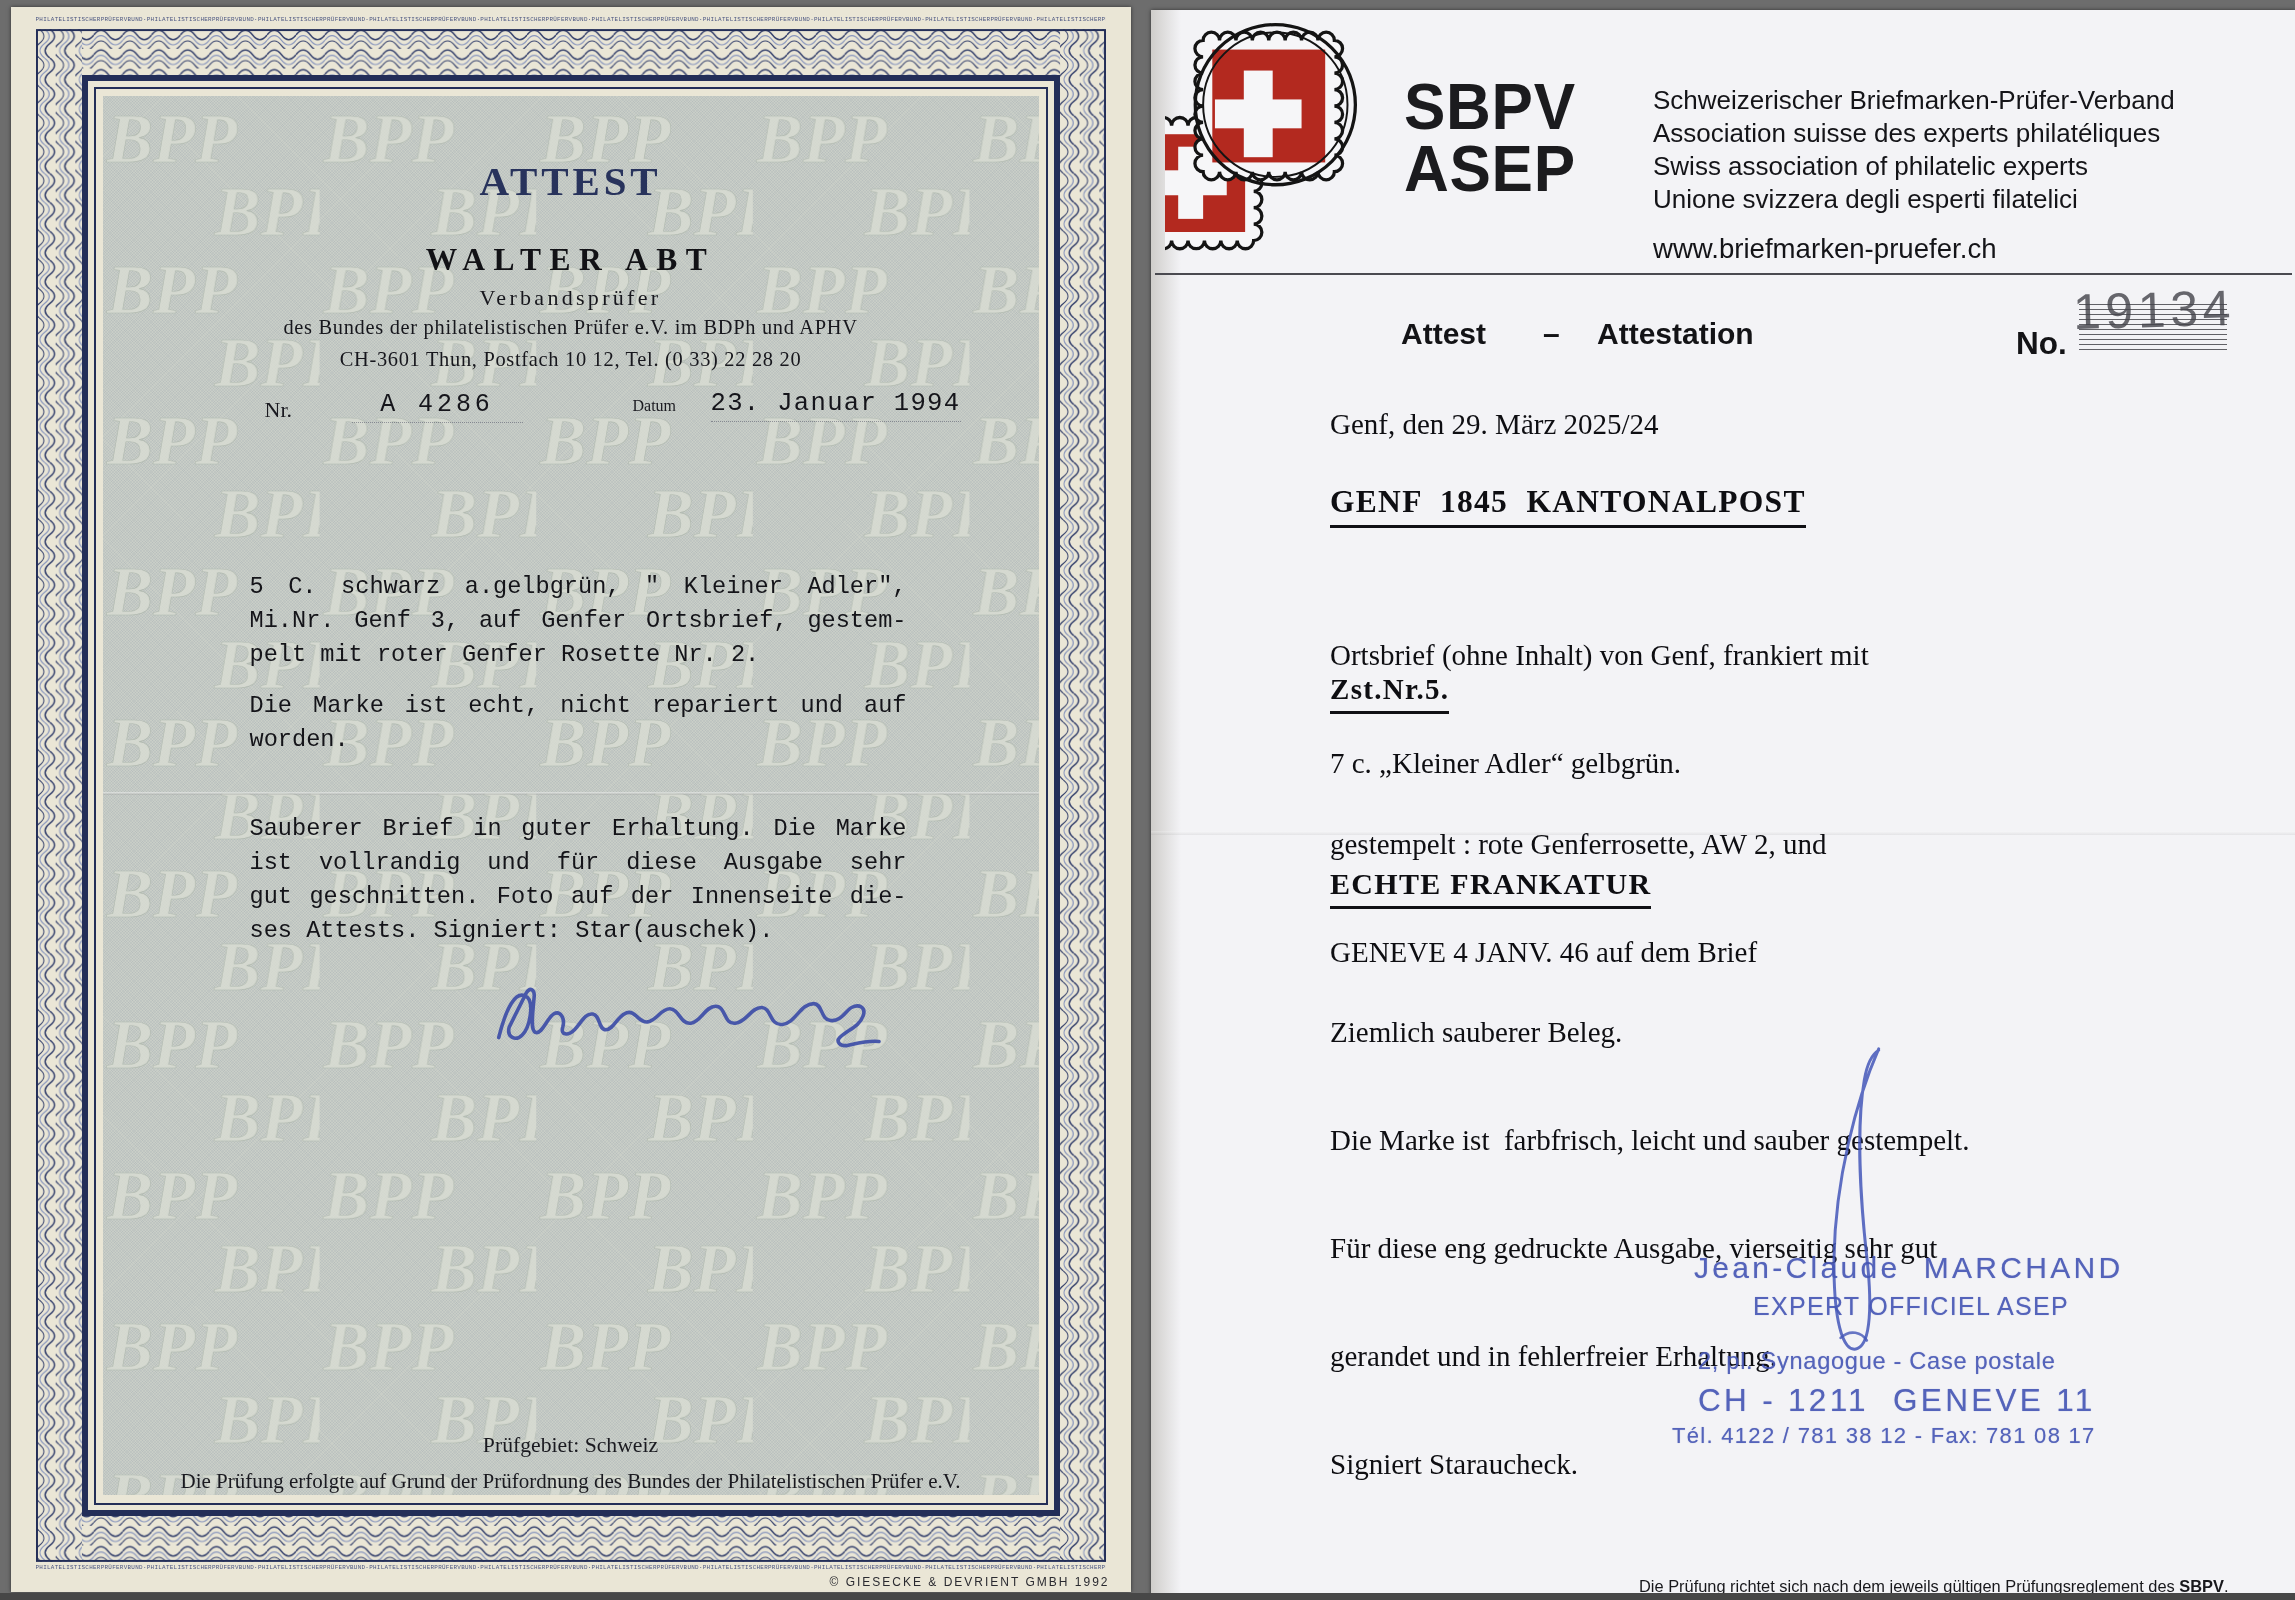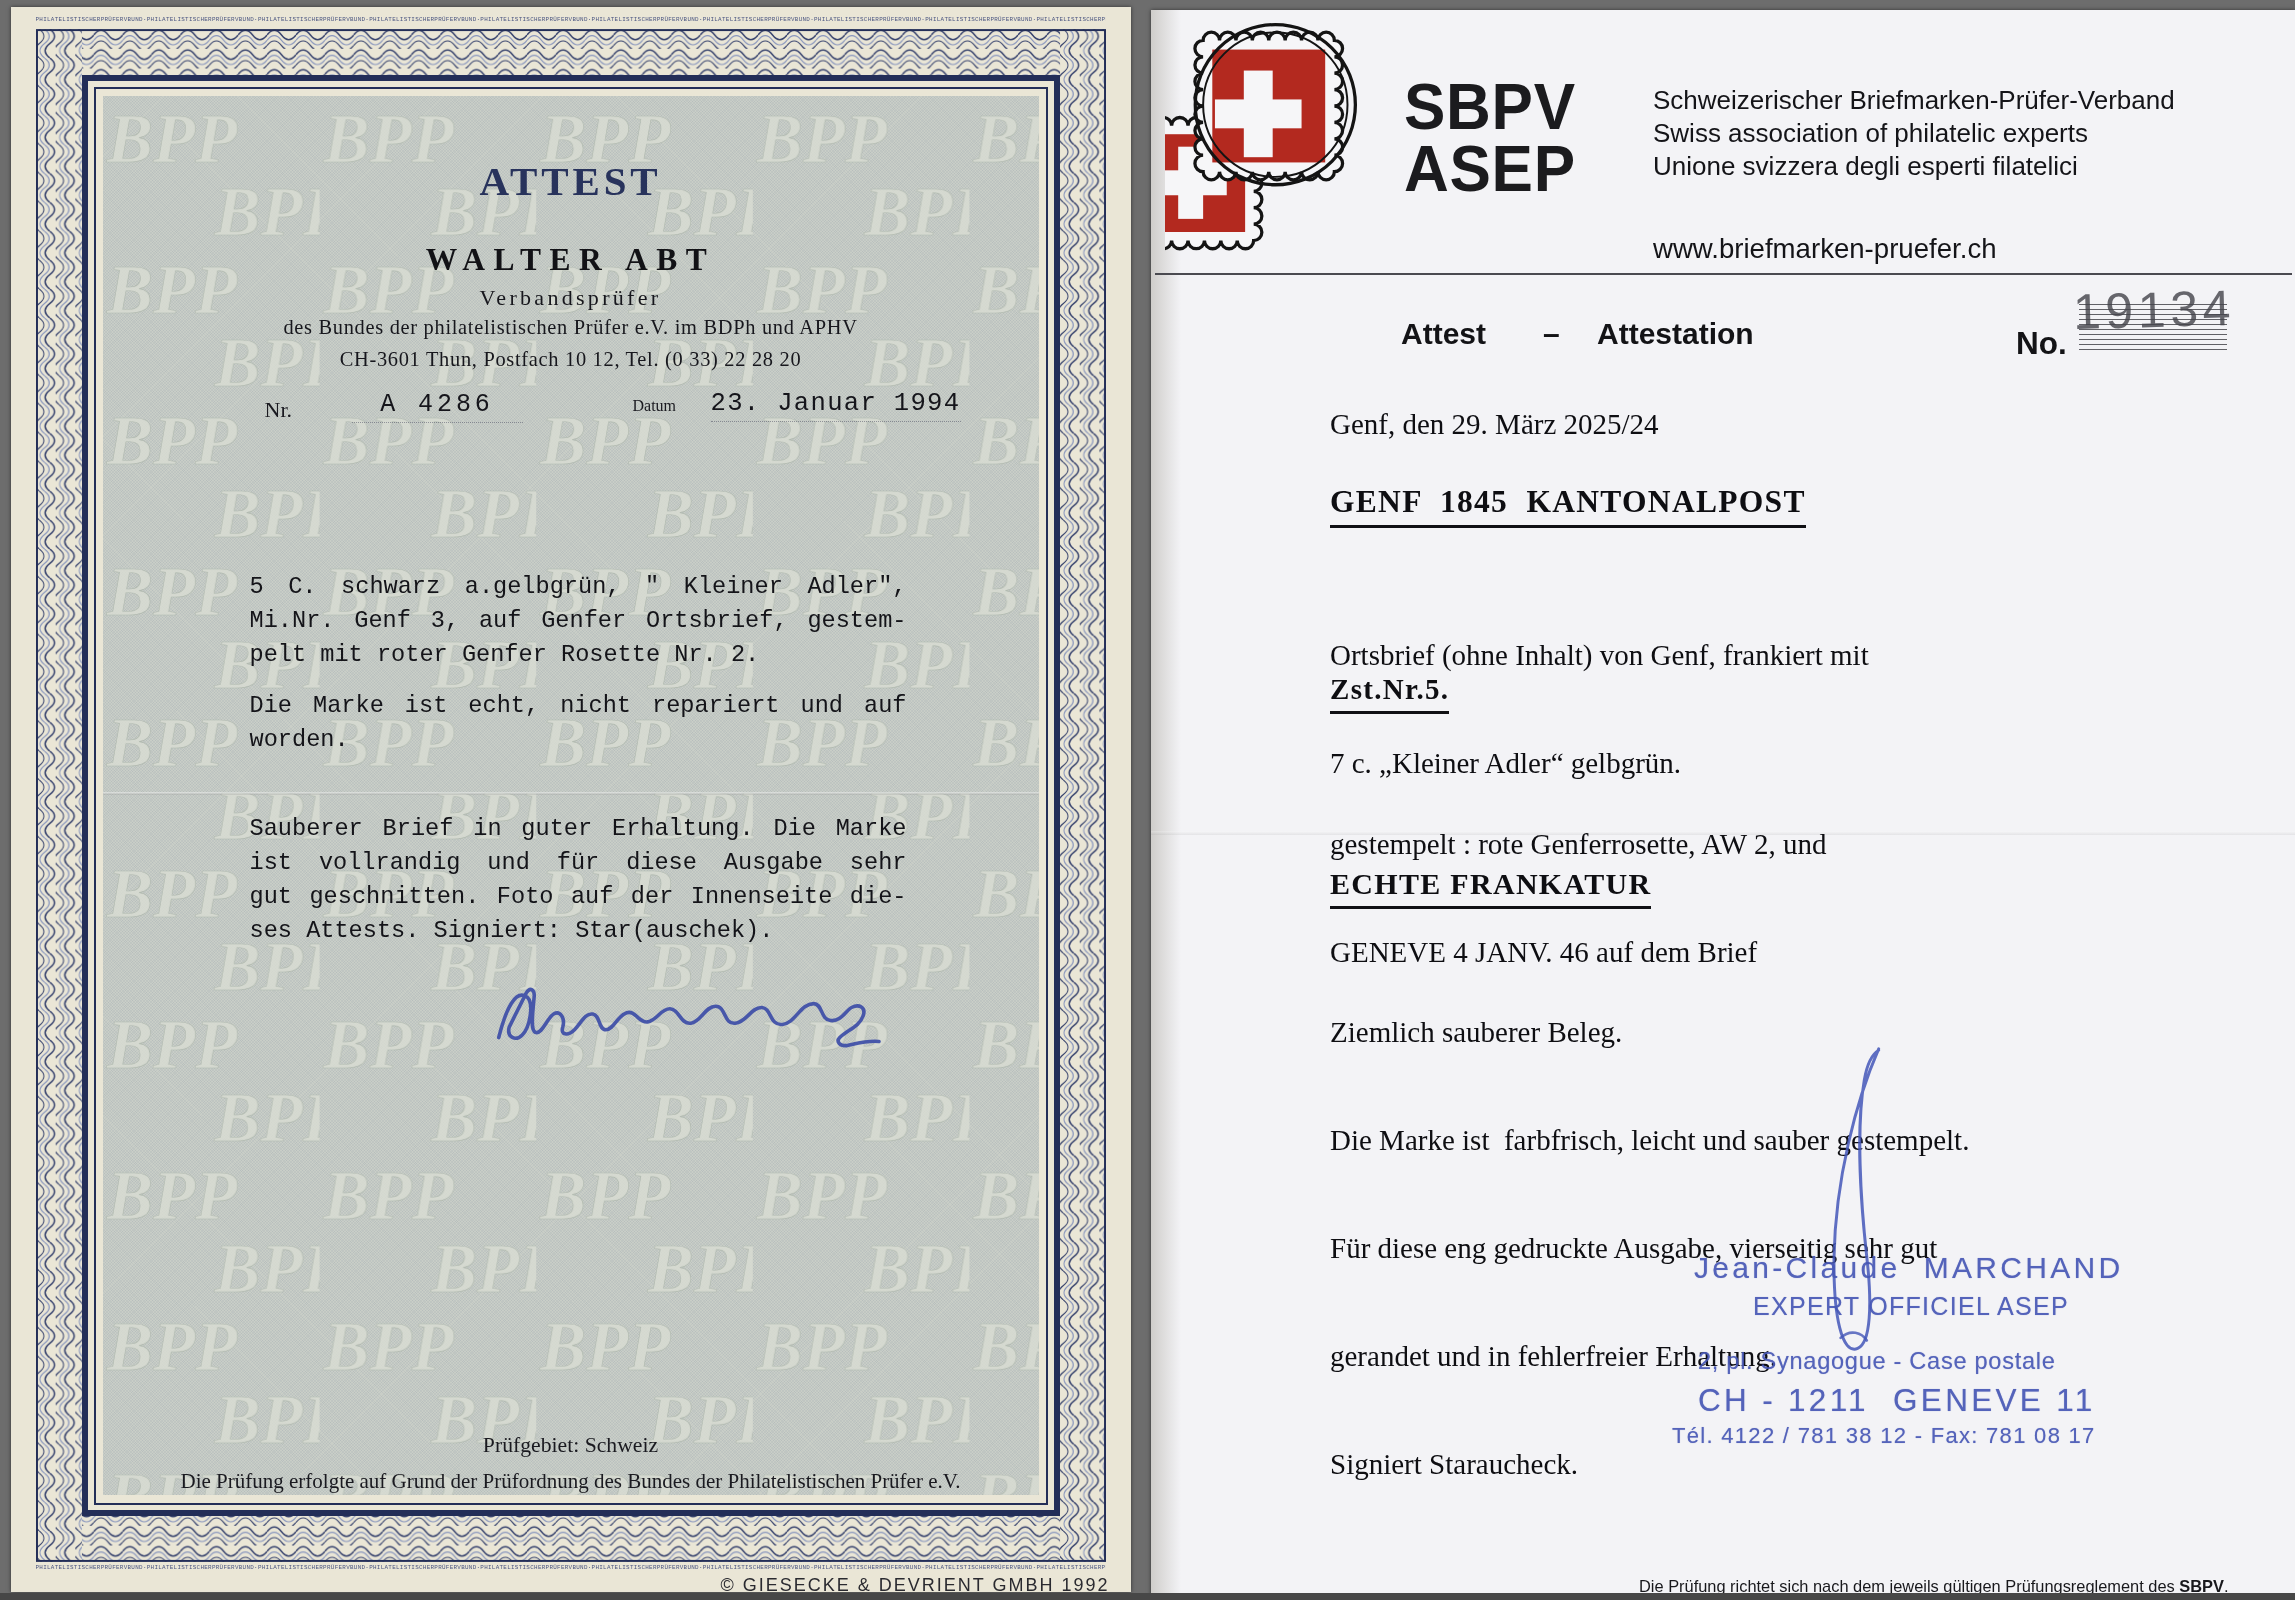--- a/index.html
+++ b/index.html
@@ -29,21 +29,21 @@
   .lc-sub{font-size:22px;letter-spacing:3.3px;}
   .lc-line31{font-size:20.4px;letter-spacing:0.7px;}
   .typed{font-family:"Liberation Mono",monospace;color:#15151b;}
   .typed-val{font-size:25px;}
   .dash-underline{border-bottom:1.3px dotted rgba(60,60,85,.45);padding-bottom:3.9px;display:inline-block;}
   .lc-subject{font-size:26px;letter-spacing:1.3px;border-bottom:3.3px solid #14141a;padding:0 6.6px 3.9px 6.6px;display:inline-block;}
   .pblock{left:239px;width:657px;font-size:23.6px;line-height:34px;color:#141419;}
   .jline{text-align:justify;text-align-last:justify;}
   .lline{text-align:left;}
   .lc-foot{font-size:21.7px;color:#1a1a20;}
-  .lc-print{font-size:18px;letter-spacing:2px;color:#2a2a30;font-family:"Liberation Sans",sans-serif;}
+  .lc-print{font-size:12px;letter-spacing:2px;color:#2a2a30;font-family:"Liberation Sans",sans-serif;}
 
   
   #paper-right{left:1151px;top:9.8px;width:1144px;height:1593px;background:#f3f3f6;
                box-shadow:0 0 3.9px rgba(0,0,0,.55);color:#101014;}
   #paper-right .edge-shade{left:0;top:0;width:30px;height:100%;
       background:linear-gradient(to right,rgba(140,135,120,.35),rgba(0,0,0,0));}
   .org-abbr{font-size:64px;line-height:62px;font-weight:800;letter-spacing:0.7px;
             transform:scaleX(.97);transform-origin:left top;color:#1b1b1e;}
   .org-names{font-size:26px;line-height:33px;color:#141418;}
   .website{font-size:27.6px;color:#141418;}
@@ -185,20 +185,21 @@
         <circle cx="168" cy="126" r="110" fill="none" stroke="#141414" stroke-width="3"></circle>
       </g>
     </svg>
 
     <div class="abs org-abbr" style="left:253px;top:66px;">
       <div>SBPV</div>
       <div>ASEP</div>
     </div>
     <div class="abs org-names" style="left:502px;top:74px;">
       <div>Schweizerischer Briefmarken-Prüfer-Verband</div>
+      <div>Association suisse des experts philatéliques</div>
       <div>Swiss association of philatelic experts</div>
       <div>Unione svizzera degli esperti filatelici</div>
     </div>
     <div class="abs website" style="left:502px;top:223px;">www.briefmarken-pruefer.ch</div>
     <div class="abs hrule" style="left:3.9px;top:263px;width:1137px;"></div>
 
     <div class="abs attest-word" style="left:250px;top:307px;">Attest</div>
     <div class="abs attest-word" style="left:392px;top:307px;">–</div>
     <div class="abs attest-word" style="left:446px;top:307px;">Attestation</div>
     <div class="abs attest-word" style="left:865px;top:315px;font-size:31.5px;">No.</div>

